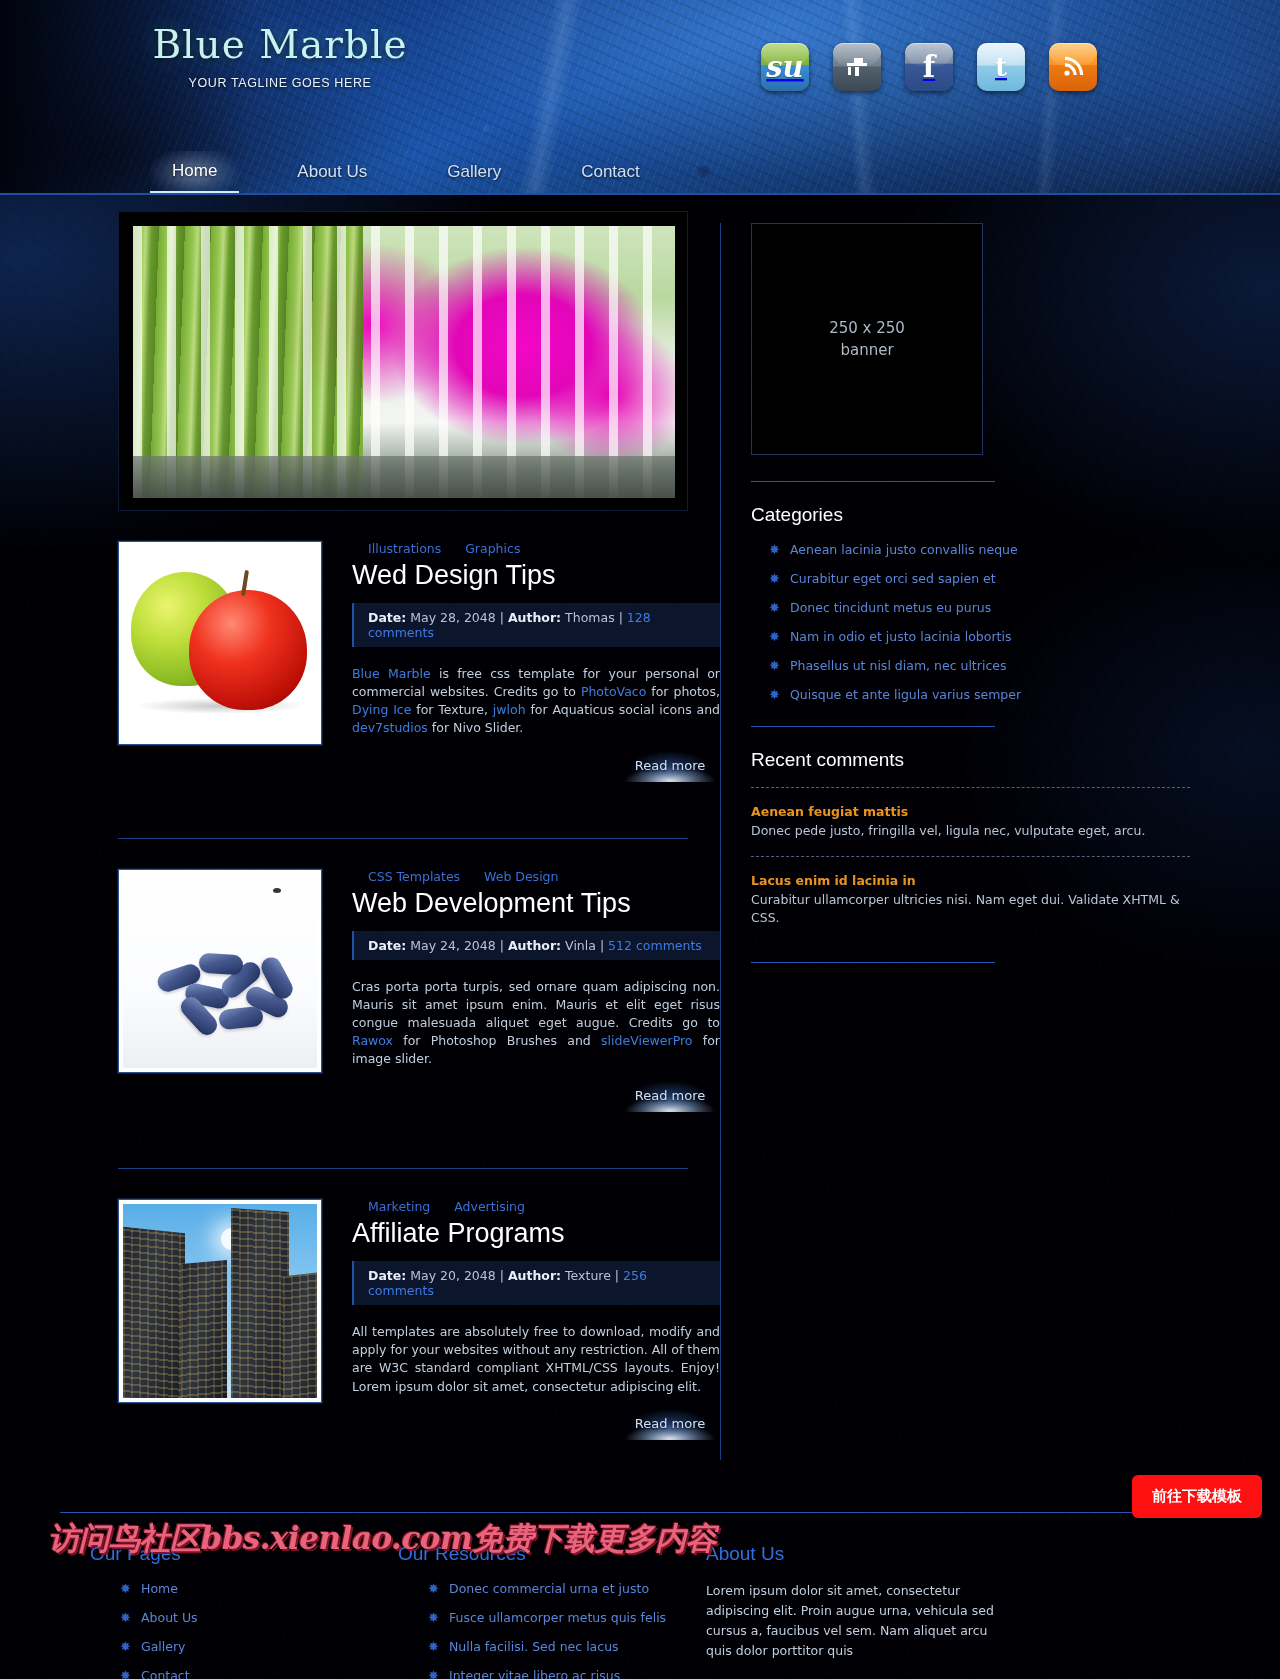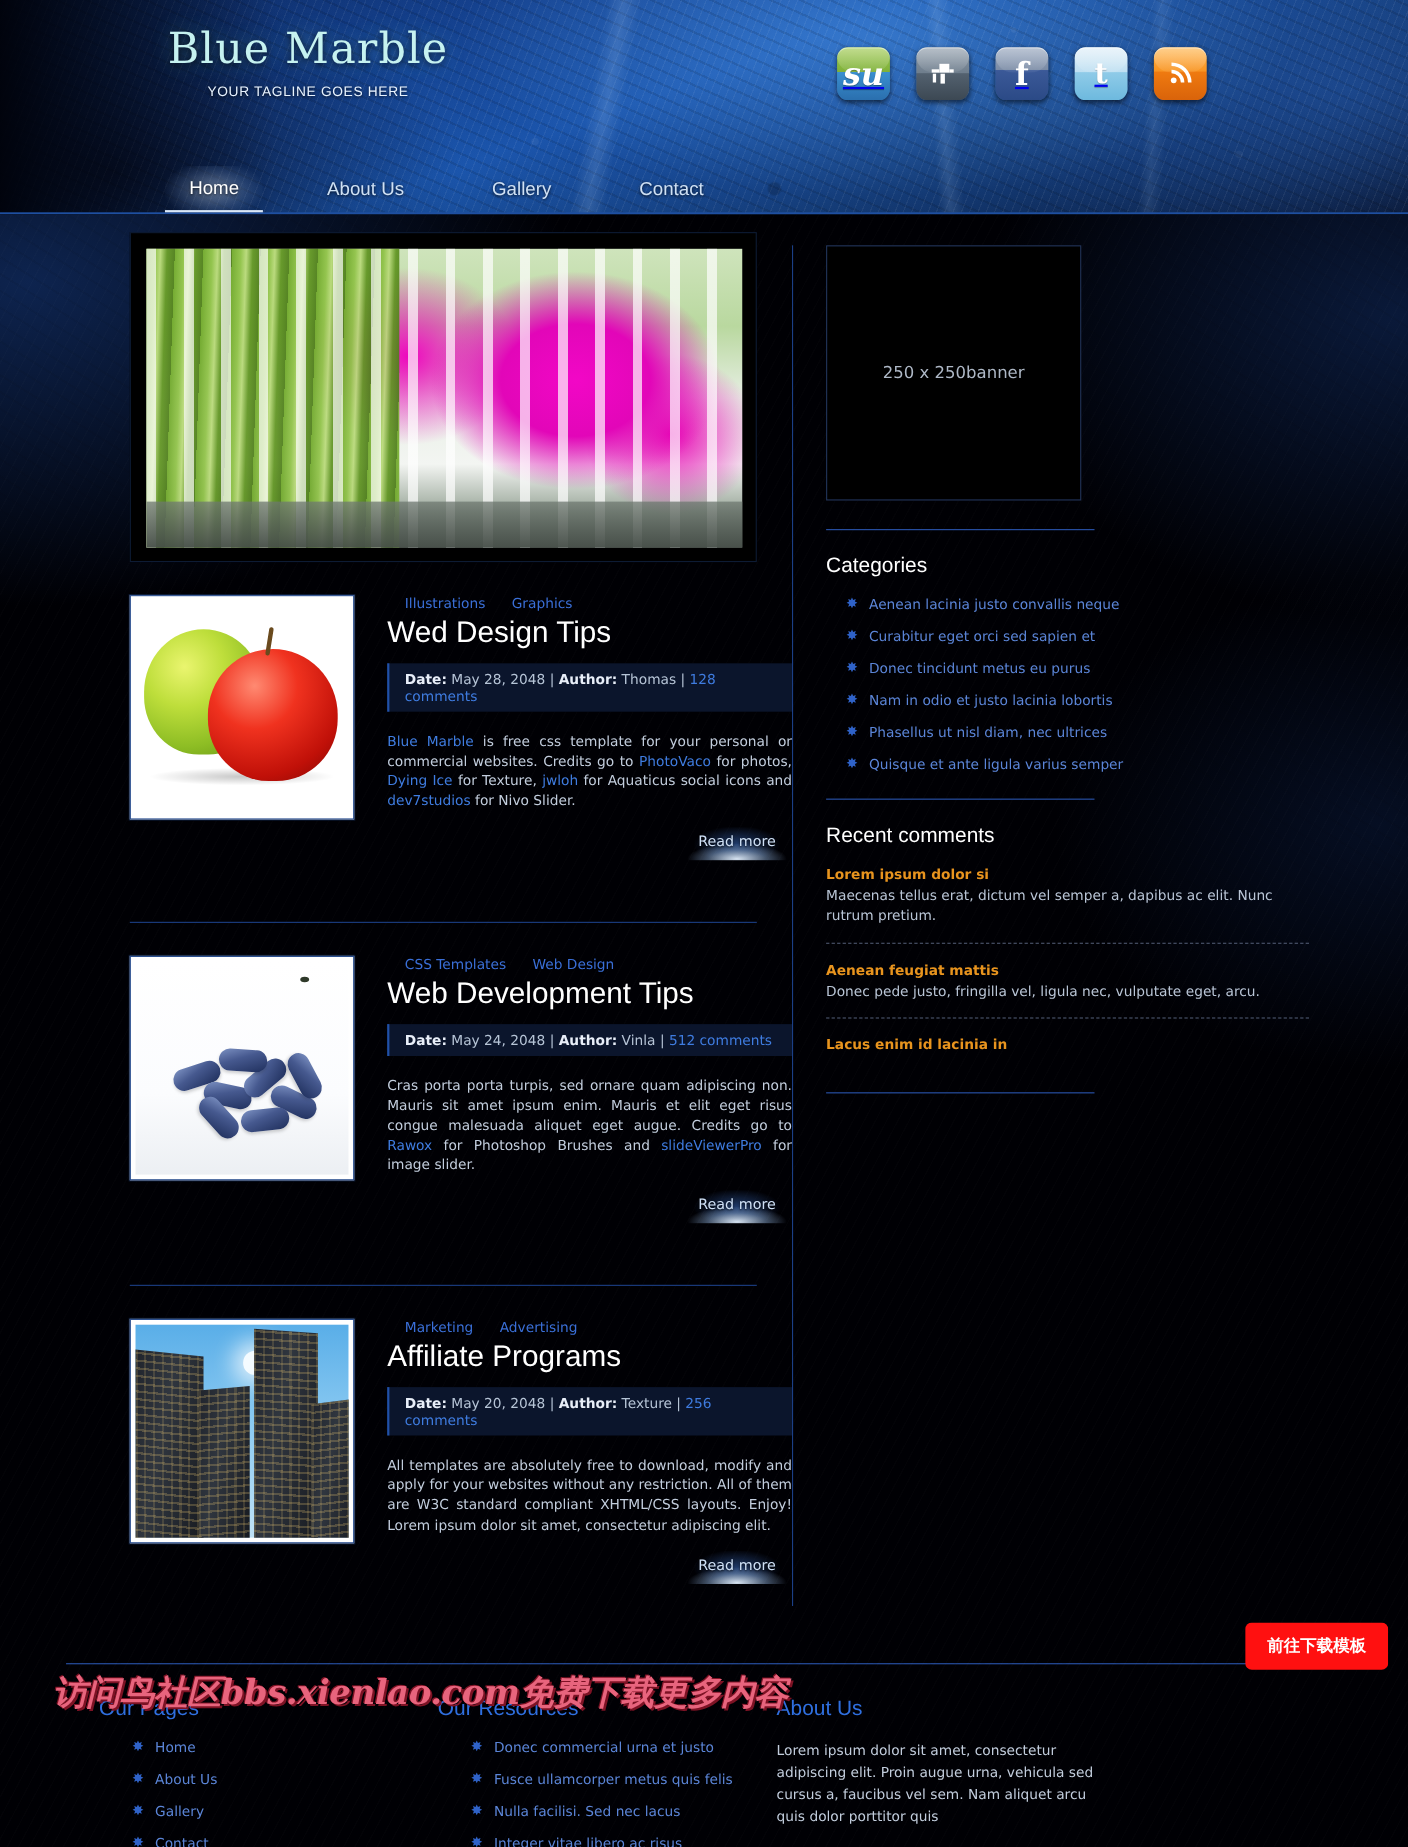--- a/index.html
+++ b/index.html
@@ -215,21 +215,21 @@
     color: #cfe0f6; font-size: 13px; text-decoration: none;
     background:
       radial-gradient(ellipse 58px 18px at 50% 96%, rgba(225,238,252,.95) 0%, rgba(150,185,230,.45) 45%, rgba(20,50,110,0) 78%),
       radial-gradient(ellipse 52px 22px at 50% 52%, rgba(60,110,195,.55) 0%, rgba(10,30,80,0) 76%);
     text-shadow: 0 1px 2px rgba(0,0,0,.7);
   }
 
   
   .banner {
     width: 232px; height: 232px; background: #000; border: 1px solid #22355c;
-    color: #aeb8c6; display:flex; flex-direction:row; align-items:center; justify-content:center;
+    color: #aeb8c6; display:flex; flex-direction:column; align-items:center; justify-content:center;
     font-size: 15px; line-height: 1.5; margin-bottom: 26px;
   }
   .side-rule { border-top: 1px solid #2a55b0; width: 244px; margin: 0 0 22px 0; }
   .side-h {
     font-family: "Liberation Sans", sans-serif; font-size: 19px; color: #fff;
     font-weight: normal; margin-bottom: 16px;
   }
   .cats { list-style: none; }
   .cats li { display:flex; align-items:center; margin-bottom: 14px; padding-left: 18px; }
   .cats a { color: #5b85d8; text-decoration: none; font-size: 12.5px; }
@@ -467,32 +467,29 @@
           </li>
         <li>
             <span class="star">✸</span>
             <a href="#">Quisque et ante ligula varius semper</a>
           </li>
       </ul>
 
       <div class="side-rule" style="margin-top:24px"></div>
       <h3 class="side-h">Recent comments</h3>
 
-      <div class="comment">
-        <div class="comment-title">Lorem ipsum dolor si</div>
-        <div class="comment-text">Maecenas tellus erat, dictum vel semper a, dapibus ac elit. Nunc rutrum pretium.</div>
-      </div>
       <div class="comment-dash"></div>
       <div class="comment">
         <div class="comment-title">Aenean feugiat mattis</div>
         <div class="comment-text">Donec pede justo, fringilla vel, ligula nec, vulputate eget, arcu.</div>
       </div>
       <div class="comment-dash"></div>
       <div class="comment">
         <div class="comment-title">Lacus enim id lacinia in</div>
+        <div class="comment-text">Curabitur ullamcorper ultricies nisi. Nam eget dui. Validate XHTML &amp; CSS.</div>
       </div>
       <div class="side-rule" style="margin-top:36px"></div>
     </div>
   </div>
 
   <div class="footer-rule"></div>
   <div class="footer">
     <div class="fcol">
       <h3>Our Pages</h3>
       <ul>

